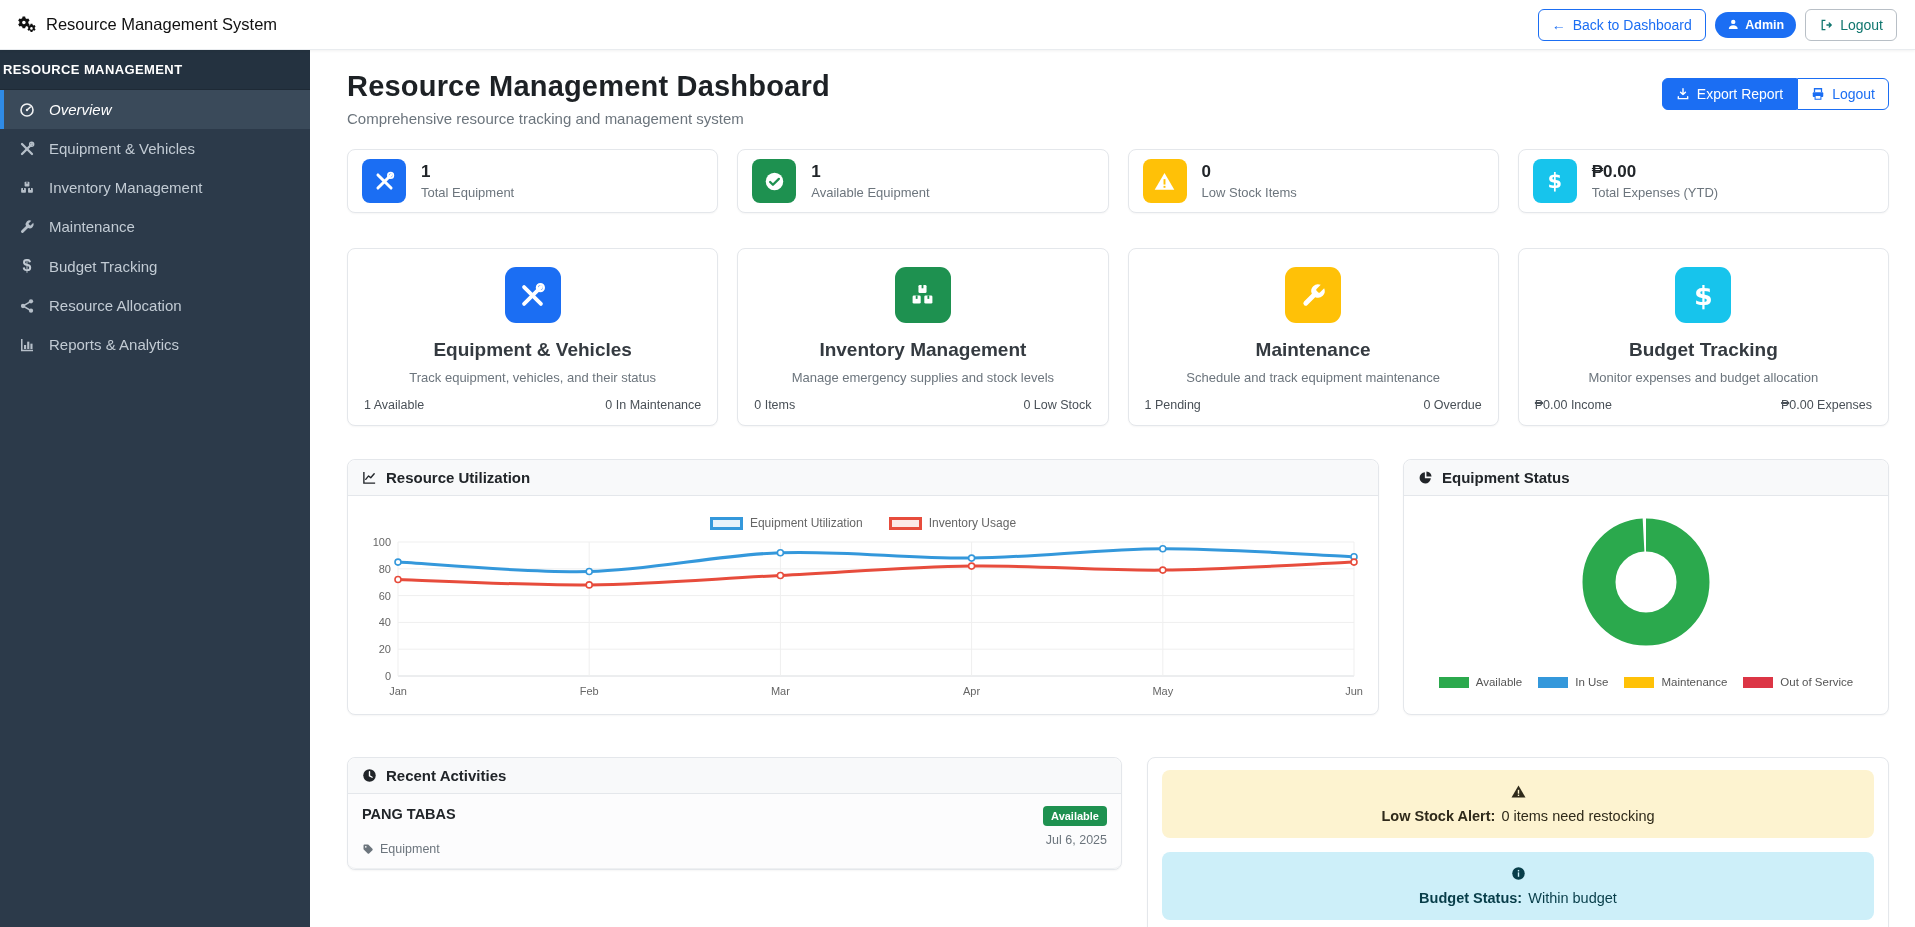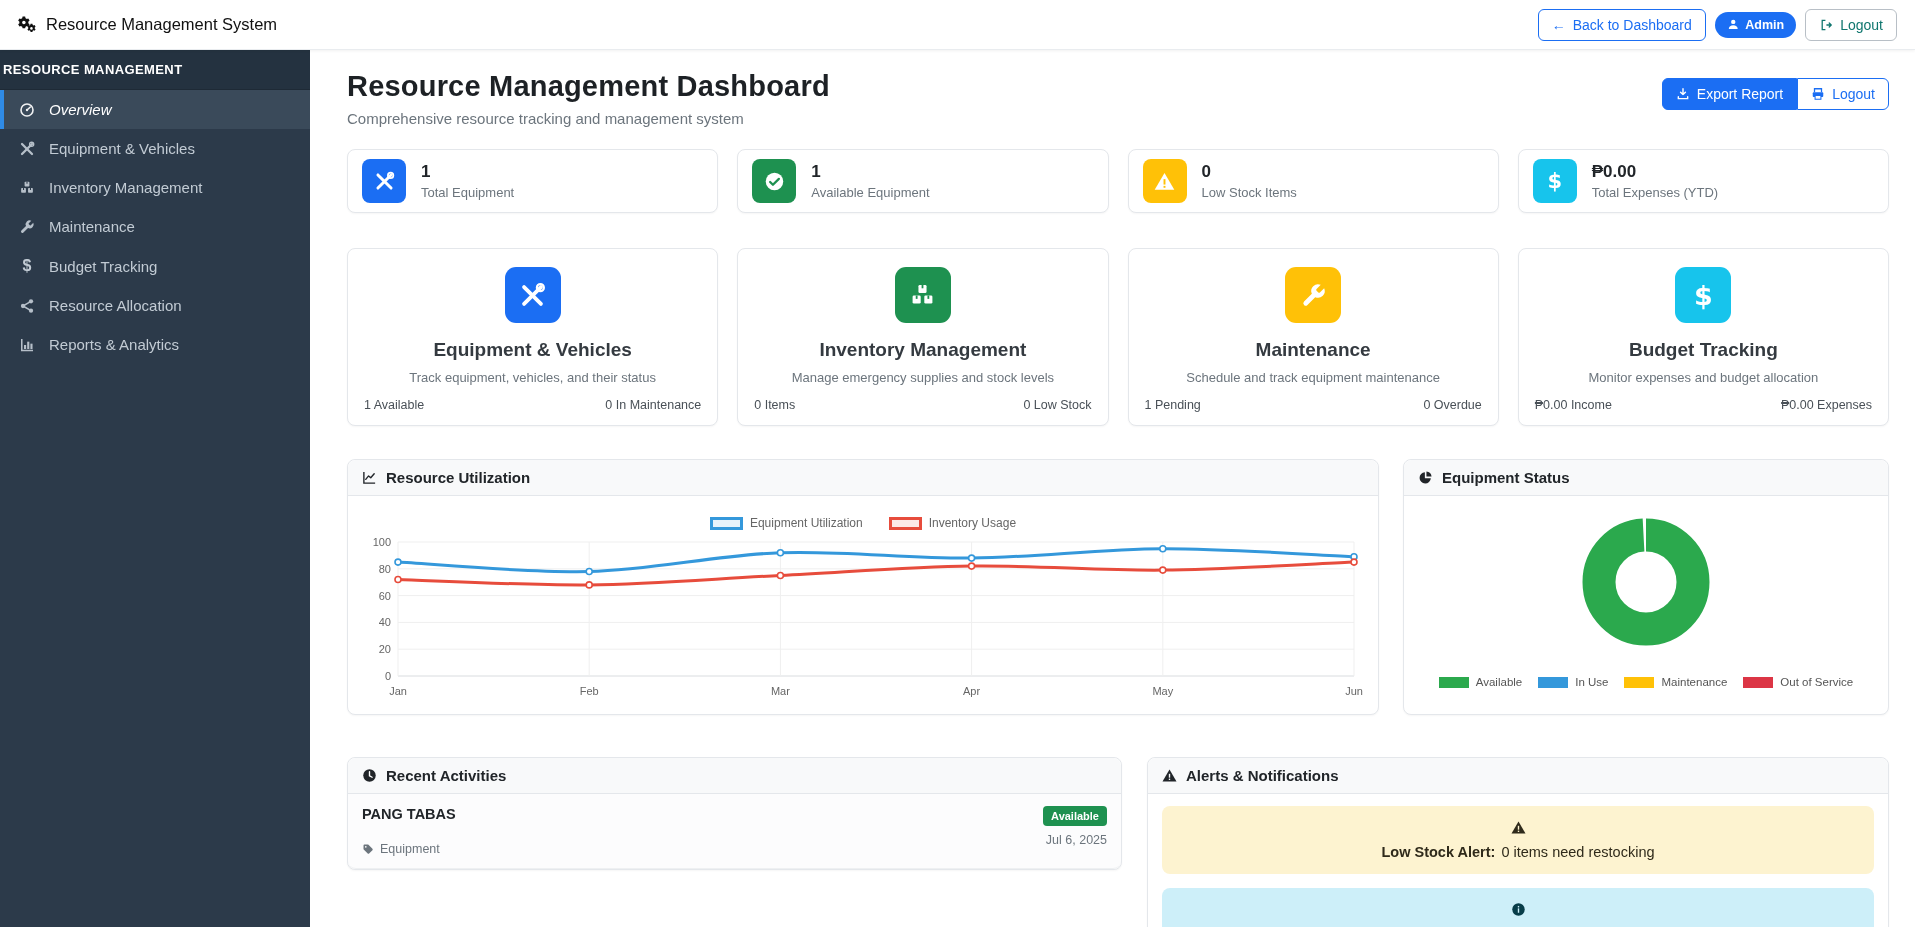--- a/index.html
+++ b/index.html
@@ -511,26 +511,20 @@
           </div>
         </div>
         <div class="activity-right">
           <span class="status-badge">Available</span>
           <div class="activity-date">Jul 6, 2025</div>
         </div>
       </div>
     </section>
 
     <section class="panel">
-      <div class="panel-header">
-        <svg class="ic" style="--ic2:#f8f9fa">
-            <use href="#i-warn"></use>
-          </svg>
-        <span>Alerts &amp; Notifications</span>
-      </div>
       <div class="panel-body">
         <div class="alert alert-warning">
           <svg class="ic">
               <use href="#i-warn"></use>
             </svg>
           <span><b>Low Stock Alert:</b>
           <span>0 items need restocking</span></span>
         </div>
         <div class="alert alert-info">
           <svg class="ic">

